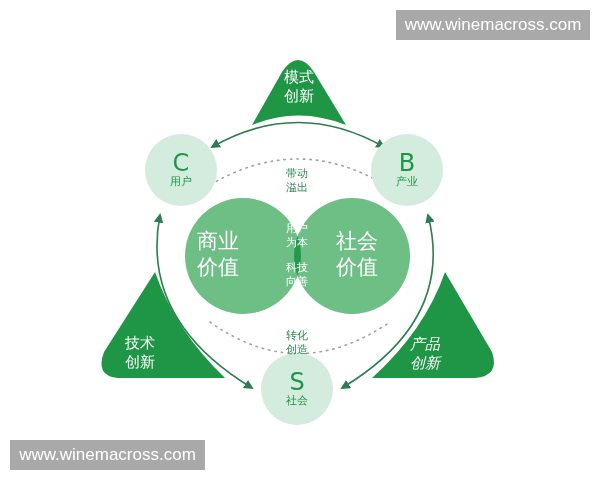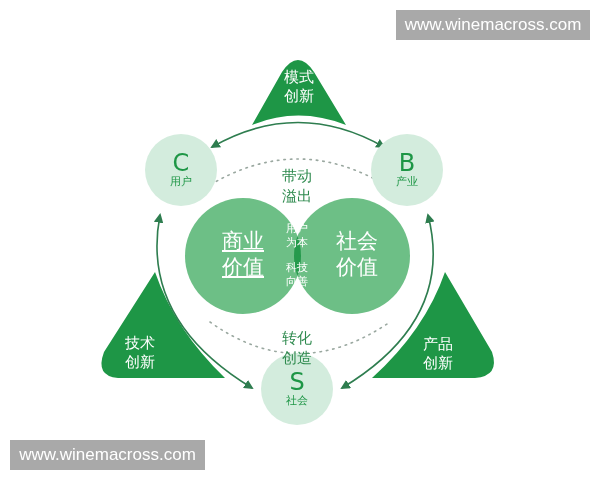--- a/index.html
+++ b/index.html
@@ -10,21 +10,21 @@
                display: flex; align-items: center; justify-content: center; }
   #wm-top { left: 396px; top: 10px; width: 194px; height: 30px; }
   #wm-bottom { left: 10px; top: 440px; width: 195px; height: 30px; }
   svg { position: absolute; left: 0; top: 0; }
   .lbl { position: absolute; text-align: center; line-height: 1.25; white-space: nowrap; }
   .tri-lbl { color: #ffffff; font-size: 15px; }
   .node-letter { color: #1e9646; font-size: 24px; line-height: 1; }
   .node-sub { color: #1e9646; font-size: 11px; }
   .venn-lbl { color: #ffffff; font-size: 21px; line-height: 1.25; }
   .core-lbl { color: #ffffff; font-size: 11px; line-height: 1.3; }
-  .flow-lbl { color: #2e8a4e; font-size: 15px; line-height: 1.3; }
+  .flow-lbl { color: #2e8a4e; font-size: 11px; line-height: 1.3; }
 </style>
 </head>
 <body>
 
 <svg width="600" height="480" viewBox="0 0 600 480">
   <defs>
     <marker id="ah" viewBox="0 0 10 10" refX="8" refY="5" markerWidth="6" markerHeight="6" orient="auto-start-reverse">
       <path d="M0,0 L10,5 L0,10 z" fill="#2e7d4f"></path>
     </marker>
   </defs>
@@ -58,39 +58,39 @@
 <div class="watermark" id="wm-bottom">www.winemacross.com</div>
 
 <div class="lbl tri-lbl" style="left:274px; top:68px; width:50px;">
   <div>模式</div>
   <div>创新</div>
 </div>
 <div class="lbl tri-lbl" style="left:115px; top:334px; width:50px;">
   <div>技术</div>
   <div>创新</div>
 </div>
-<div class="lbl tri-lbl" style="left:413px; top:335px; width:50px;">
+<div class="lbl tri-lbl" style="left:400px; top:335px; width:50px;font-style:italic;">
   <div>产品</div>
   <div>创新</div>
 </div>
 
 <div class="lbl" style="left:151px; top:151px; width:60px;">
   <div class="node-letter">C</div>
   <div class="node-sub">用户</div>
 </div>
 <div class="lbl" style="left:377px; top:151px; width:60px;">
   <div class="node-letter">B</div>
   <div class="node-sub">产业</div>
 </div>
 <div class="lbl" style="left:267px; top:370px; width:60px;">
   <div class="node-letter">S</div>
   <div class="node-sub">社会</div>
 </div>
 
-<div class="lbl venn-lbl" style="left:208px; top:228px; width:70px;text-decoration:underline;">
+<div class="lbl venn-lbl" style="left:183px; top:228px; width:70px;">
   <div>商业</div>
   <div>价值</div>
 </div>
 <div class="lbl venn-lbl" style="left:322px; top:228px; width:70px;">
   <div>社会</div>
   <div>价值</div>
 </div>
 <div class="lbl core-lbl" style="left:277px; top:222px; width:40px;">
   <div>用户</div>
   <div>为本</div>

